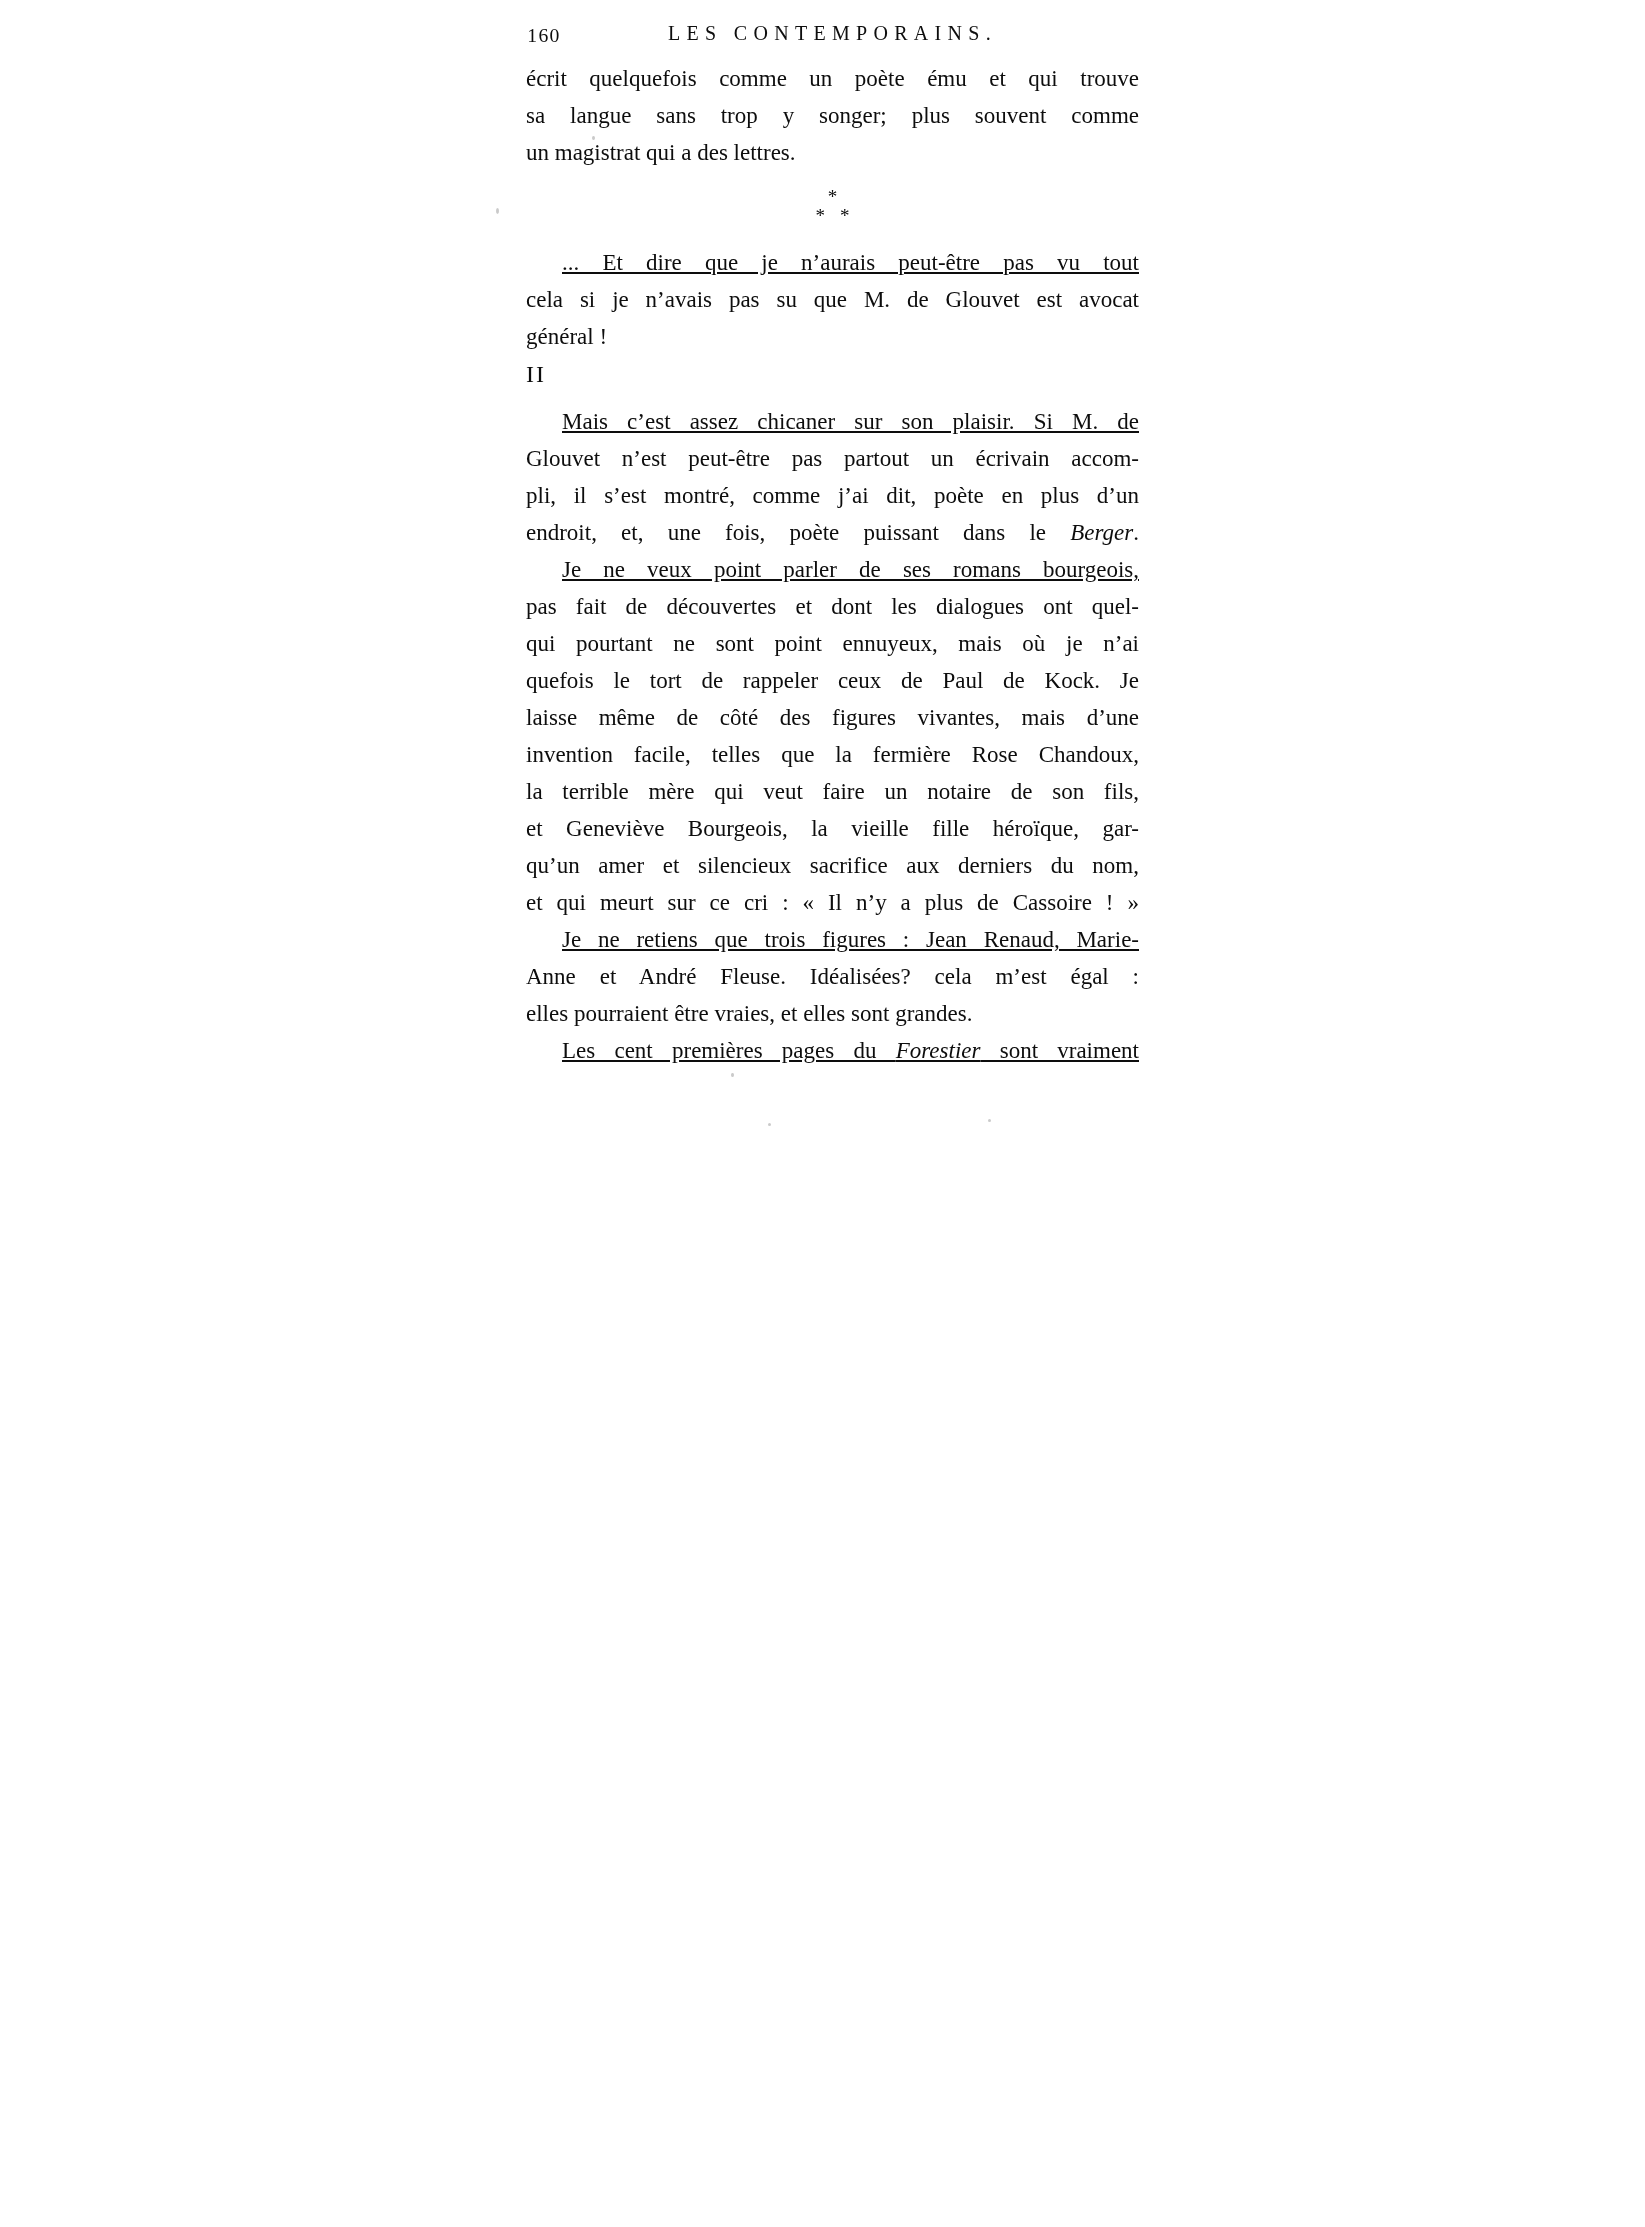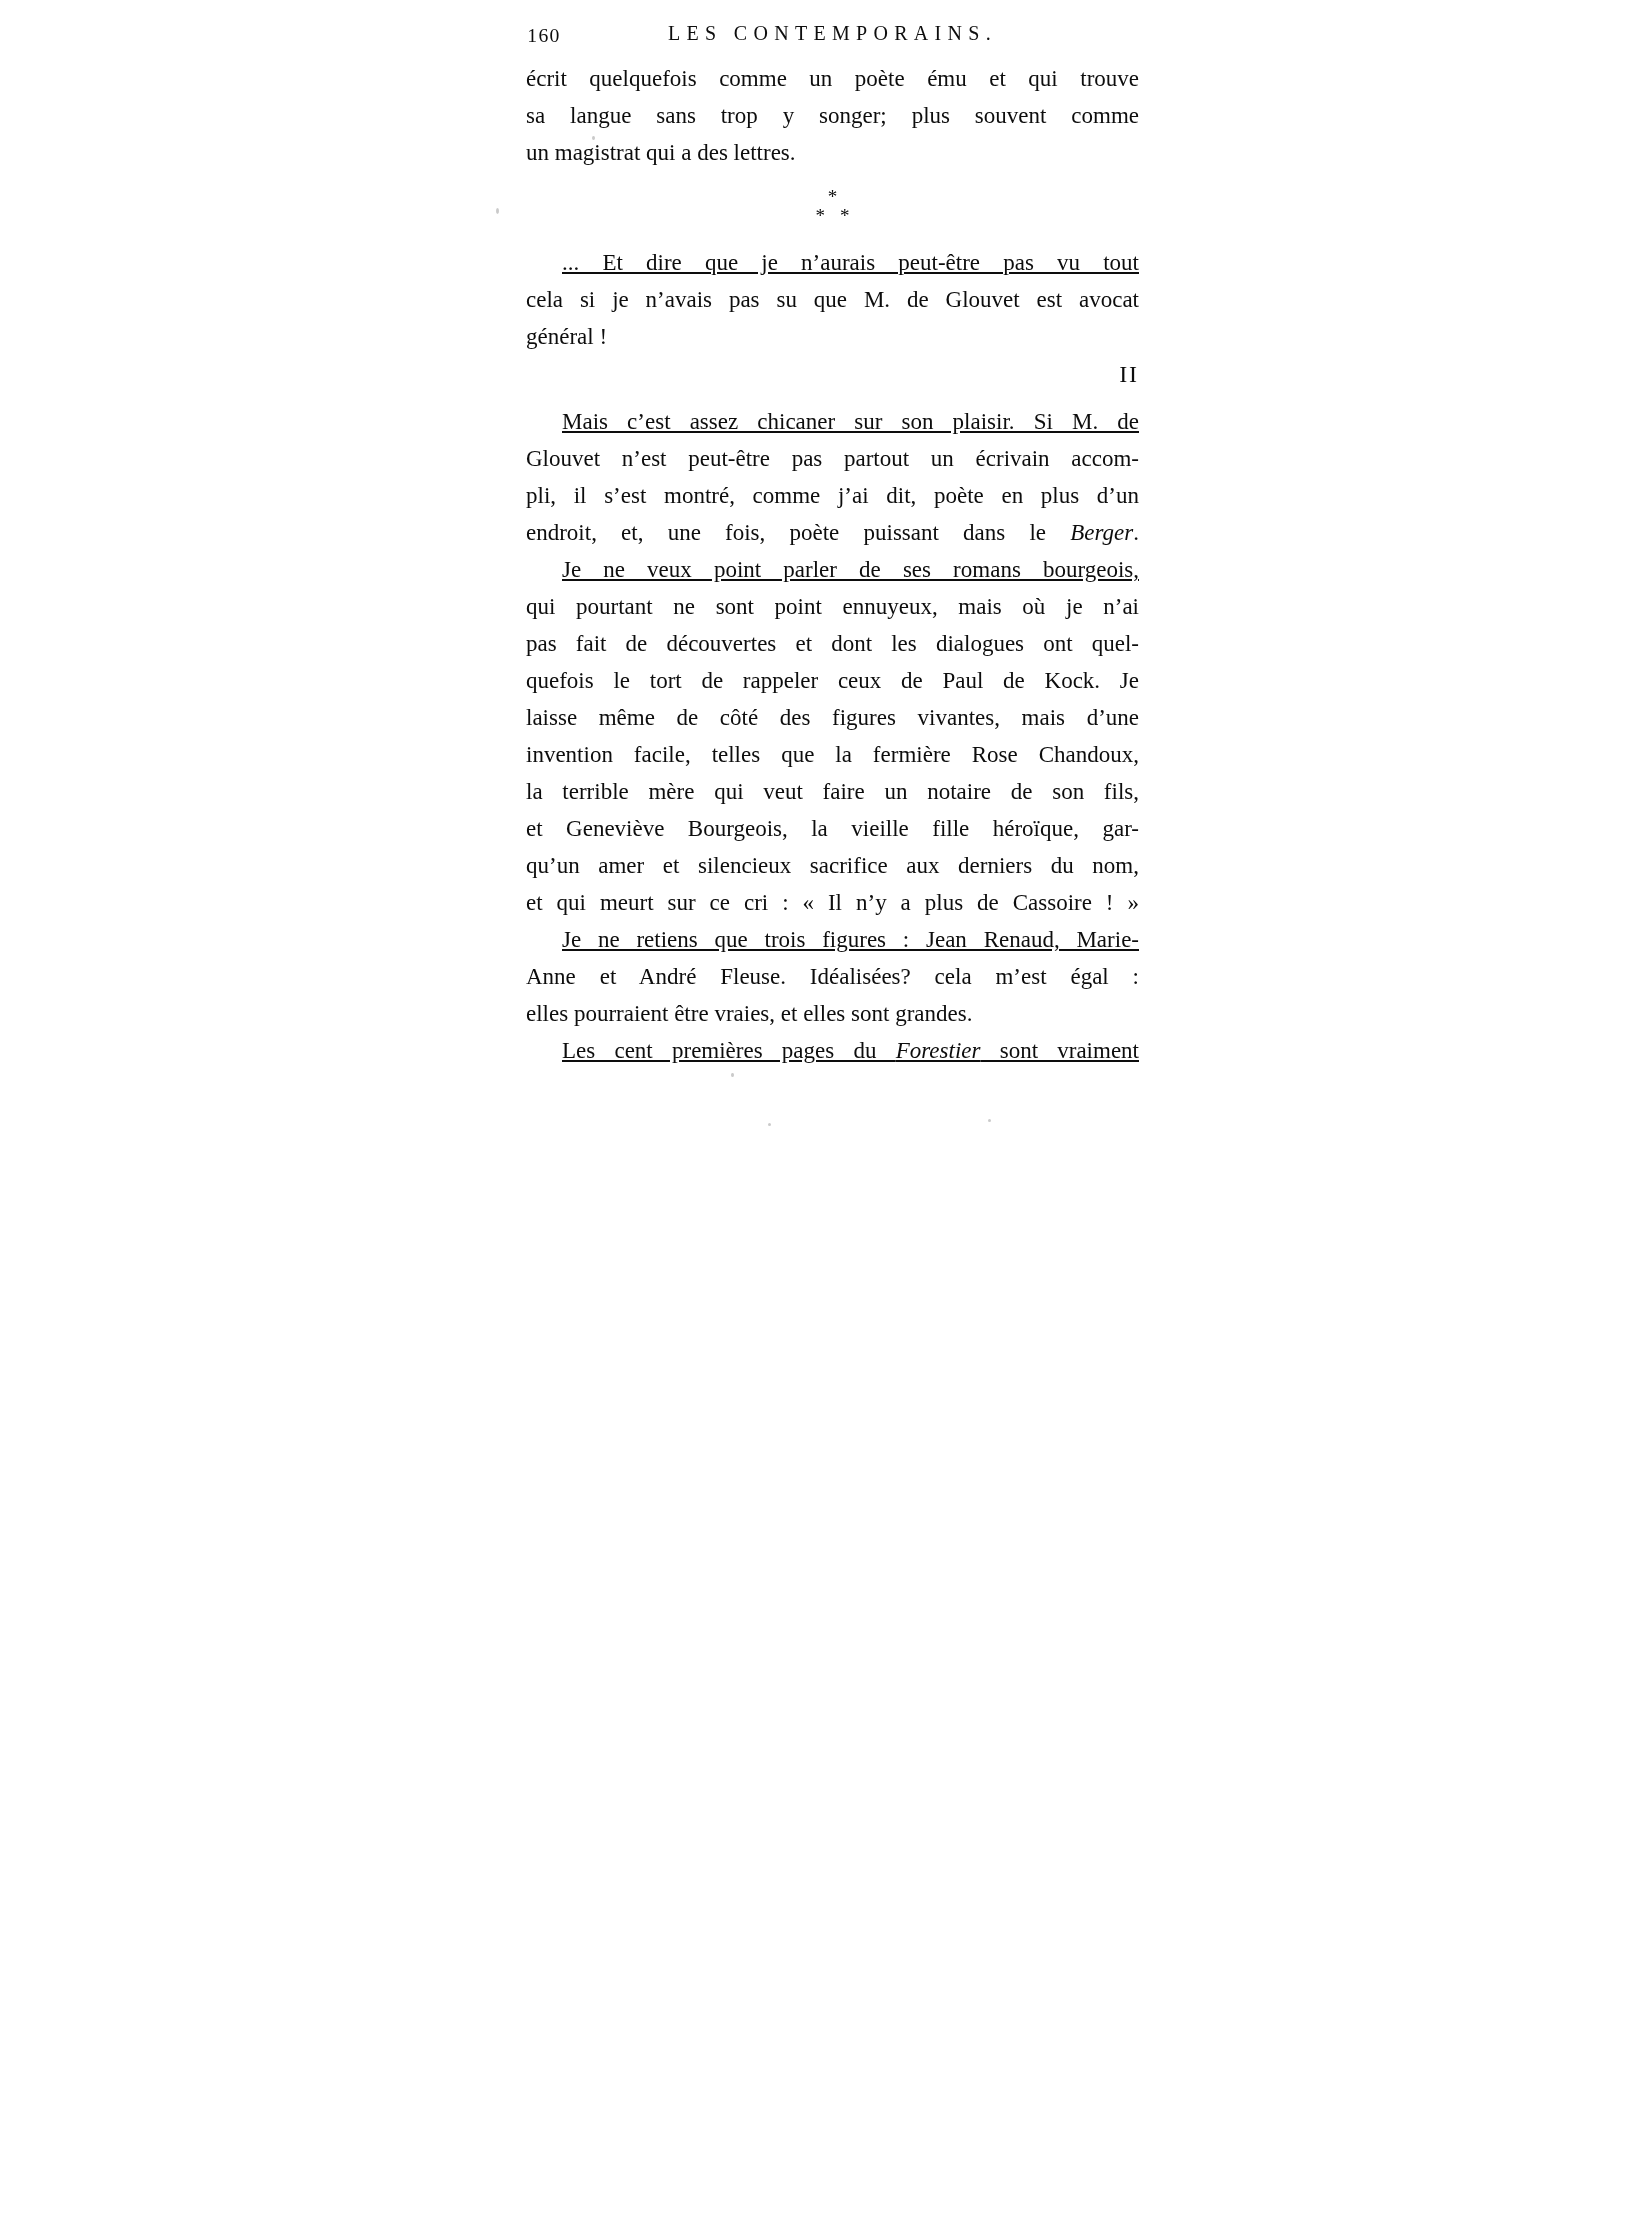--- a/index.html
+++ b/index.html
@@ -53,21 +53,21 @@
     text-align: justify;
     text-align-last: justify;
     text-justify: inter-word;
   }
   .line.last { text-align-last: left; }
   .line.indent { padding-left: 36px; text-decoration: underline; }
   .italic { font-style: italic; margin-top: 48px; }
   .section-heading {
     font-size: 24px;
     line-height: 36px;
-    text-align: right;
+    text-align: left;
     letter-spacing: 1.9px;
     margin: 1.3px 0 11.4px 0;
   }
   .asterism {
     text-align: center;
     margin: 16.5px 0 19px 0;
     font-size: 19px;
   }
   .ast-top { line-height: 18px; }
   .ast-bottom {
@@ -119,22 +119,22 @@
       </div>
       <div class="section-heading">II</div>
       <div class="paragraph">
         <div class="line indent"><span>Mais c’est assez chicaner sur son plaisir. Si M. de</span></div>
         <div class="line"><span>Glouvet n’est peut-être pas partout un écrivain accom-</span></div>
         <div class="line"><span>pli, il s’est montré, comme j’ai dit, poète en plus d’un</span></div>
         <div class="line"><span>endroit, et, une fois, poète puissant dans le </span><span class="italic">Berger</span><span>.</span></div>
       </div>
       <div class="paragraph">
         <div class="line indent"><span>Je ne veux point parler de ses romans bourgeois,</span></div>
+        <div class="line"><span>pas fait de découvertes et dont les dialogues ont quel-</span></div>
         <div class="line"><span>qui pourtant ne sont point ennuyeux, mais où je n’ai</span></div>
-        <div class="line"><span>pas fait de découvertes et dont les dialogues ont quel-</span></div>
         <div class="line"><span>quefois le tort de rappeler ceux de Paul de Kock. Je</span></div>
         <div class="line"><span>laisse même de côté des figures vivantes, mais d’une</span></div>
         <div class="line"><span>invention facile, telles que la fermière Rose Chandoux,</span></div>
         <div class="line"><span>la terrible mère qui veut faire un notaire de son fils,</span></div>
         <div class="line"><span>et Geneviève Bourgeois, la vieille fille héroïque, gar-</span></div>
         <div class="line"><span>qu’un amer et silencieux sacrifice aux derniers du nom,</span></div>
         <div class="line"><span>et qui meurt sur ce cri : « Il n’y a plus de Cassoire ! »</span></div>
       </div>
       <div class="paragraph">
         <div class="line indent"><span>Je ne retiens que trois figures : Jean Renaud, Marie-</span></div>

